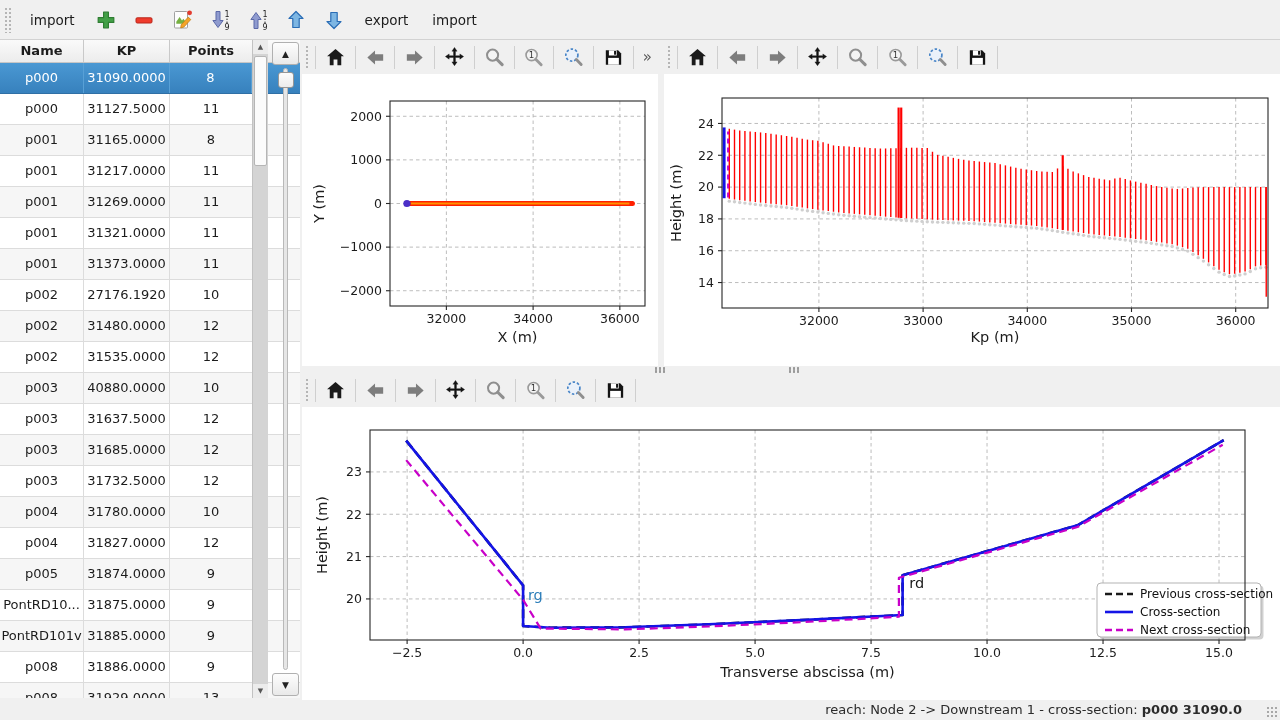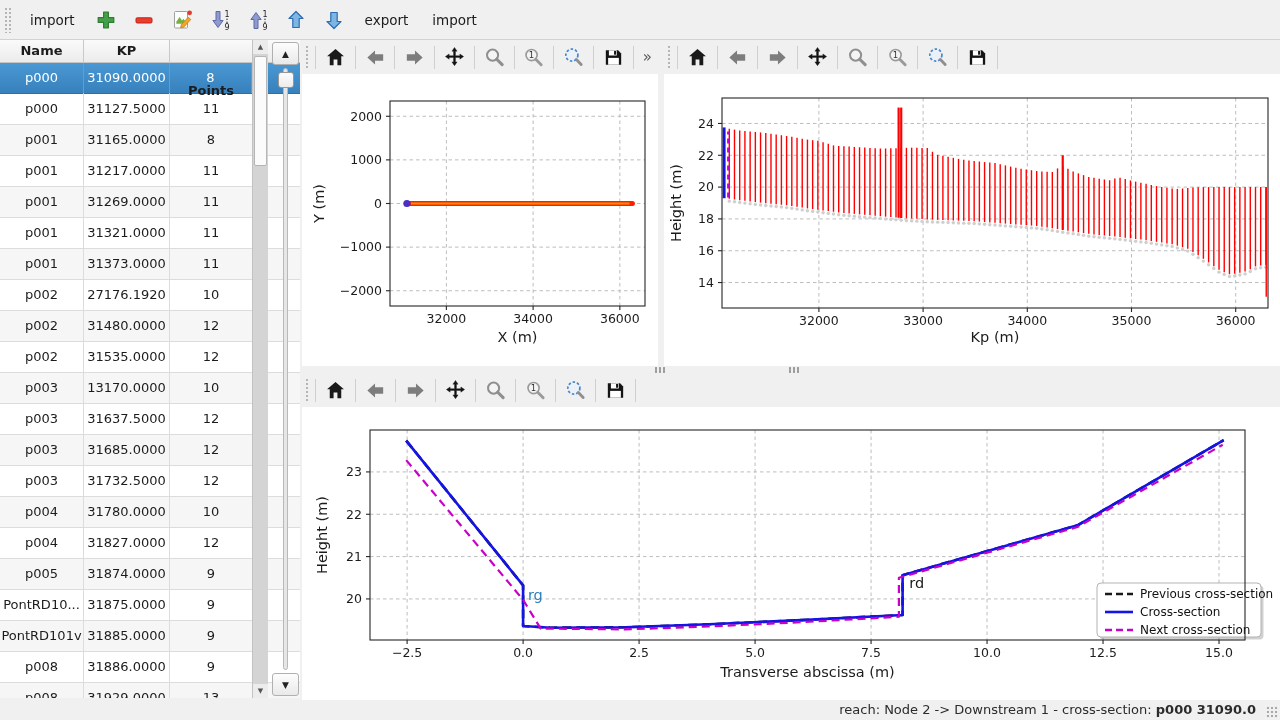--- a/index.html
+++ b/index.html
@@ -28,21 +28,21 @@
   .tb-icon{
     width:36px;height:30px;display:flex;align-items:center;justify-content:center;border-radius:3px;
   }
   
   #left-panel{position:absolute;left:0;top:40px;width:302px;height:660px;background:#f0f0f0;}
   #xs-table{position:absolute;left:0;top:0;width:300px;height:658px;background:#fff;overflow:hidden;}
   .t-head{display:grid;grid-template-columns:84px 86px 82px;height:22px;
     background:linear-gradient(#fafafa,#ececec);border-bottom:1px solid #c6c6c6;}
   .t-head div{font-weight:bold;text-align:center;line-height:22px;font-size:13px;
     border-right:1px solid #c9c9c9;box-sizing:border-box;}
-  .t-head div:last-child{border-right:none;margin-top:40px;}
+  .t-head div:last-child{border-right:none;}
   .t-row{display:grid;grid-template-columns:84px 86px 82px;height:30px;
     border-bottom:1px solid #dcdcdc;background:#fff;}
   .t-row:nth-child(odd){background:#f6f6f6;}
   .t-row div{text-align:center;line-height:29px;font-size:13px;overflow:hidden;white-space:nowrap;
     border-right:1px solid #dcdcdc;box-sizing:border-box;}
   .t-row div:last-child{border-right:none;}
   .t-row.selected{background:linear-gradient(#4a98d3,#3781bd);color:#fff;border-bottom:1px solid #2f6fa5;}
   .t-row.selected div{border-right:1px solid #58a0d6;}
   
   #t-scroll{position:absolute;left:252px;top:0;width:16px;height:658px;background:#d4d4d4;
@@ -74,21 +74,21 @@
     background-image:radial-gradient(circle,#9a9a9a 1.1px,transparent 1.3px);background-size:4px 3px;}
   .mplbar{display:flex;align-items:center;height:34px;background:#f0f0f0;padding-left:3px;}
   .mpl-grip{width:5px;height:24px;margin-right:2px;
     background-image:radial-gradient(circle,#b5b5b5 1px,transparent 1.2px);background-size:4px 4px;}
   .mpl-btn{width:33px;height:28px;display:flex;align-items:center;justify-content:center;}
   .mpl-sep{width:1px;height:23px;background:#cfcfcf;margin:0 3px;}
   .mpl-more{font-size:15px;color:#555;padding:0 6px;}
   svg text{font-family:"DejaVu Sans","Liberation Sans",sans-serif;}
   
   #status-bar{position:absolute;left:0;bottom:0;width:1280px;height:20px;background:#f0f0f0;
-    text-align:right;box-sizing:border-box;padding-right:24px;line-height:20px;font-size:13px;color:#2b2b2b;}
+    text-align:right;box-sizing:border-box;padding-right:38px;line-height:20px;font-size:13px;color:#2b2b2b;}
   #sizegrip{position:absolute;right:2px;bottom:2px;width:12px;height:12px;
     background-image:radial-gradient(circle,#a8a8a8 1px,transparent 1.2px);background-size:4px 4px;}
 </style>
 </head>
 <body>
 
 <div id="app-toolbar">
   <div class="grip"></div>
 
 <div class="tb-text">import</div>
@@ -195,21 +195,21 @@
           <div>31480.0000</div>
           <div>12</div>
         </div>
         <div class="t-row">
           <div>p002</div>
           <div>31535.0000</div>
           <div>12</div>
         </div>
         <div class="t-row">
           <div>p003</div>
-          <div>13170.0000</div>
+          <div>40880.0000</div>
           <div>10</div>
         </div>
         <div class="t-row">
           <div>p003</div>
           <div>31637.5000</div>
           <div>12</div>
         </div>
         <div class="t-row">
           <div>p003</div>
           <div>31685.0000</div>

